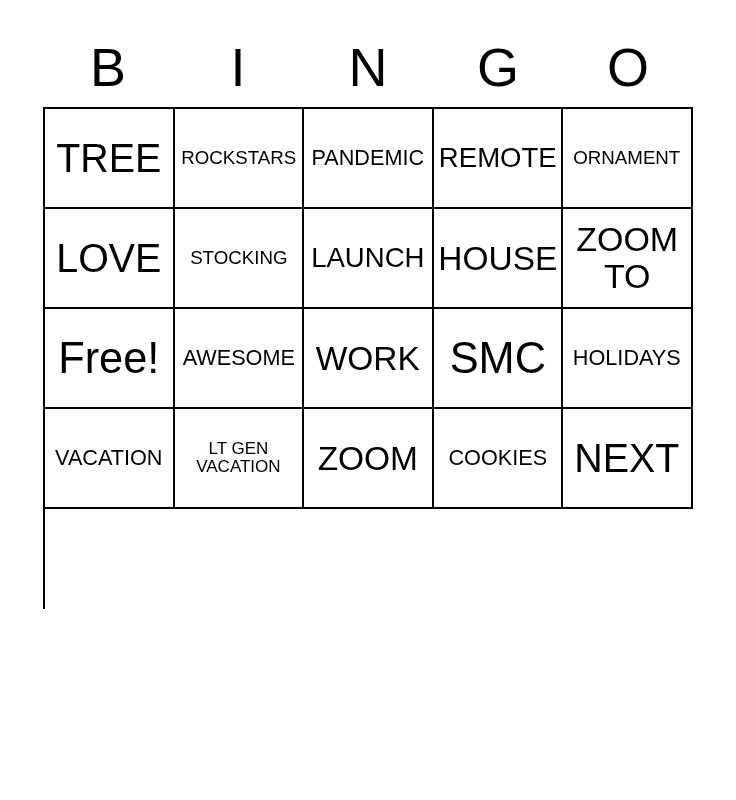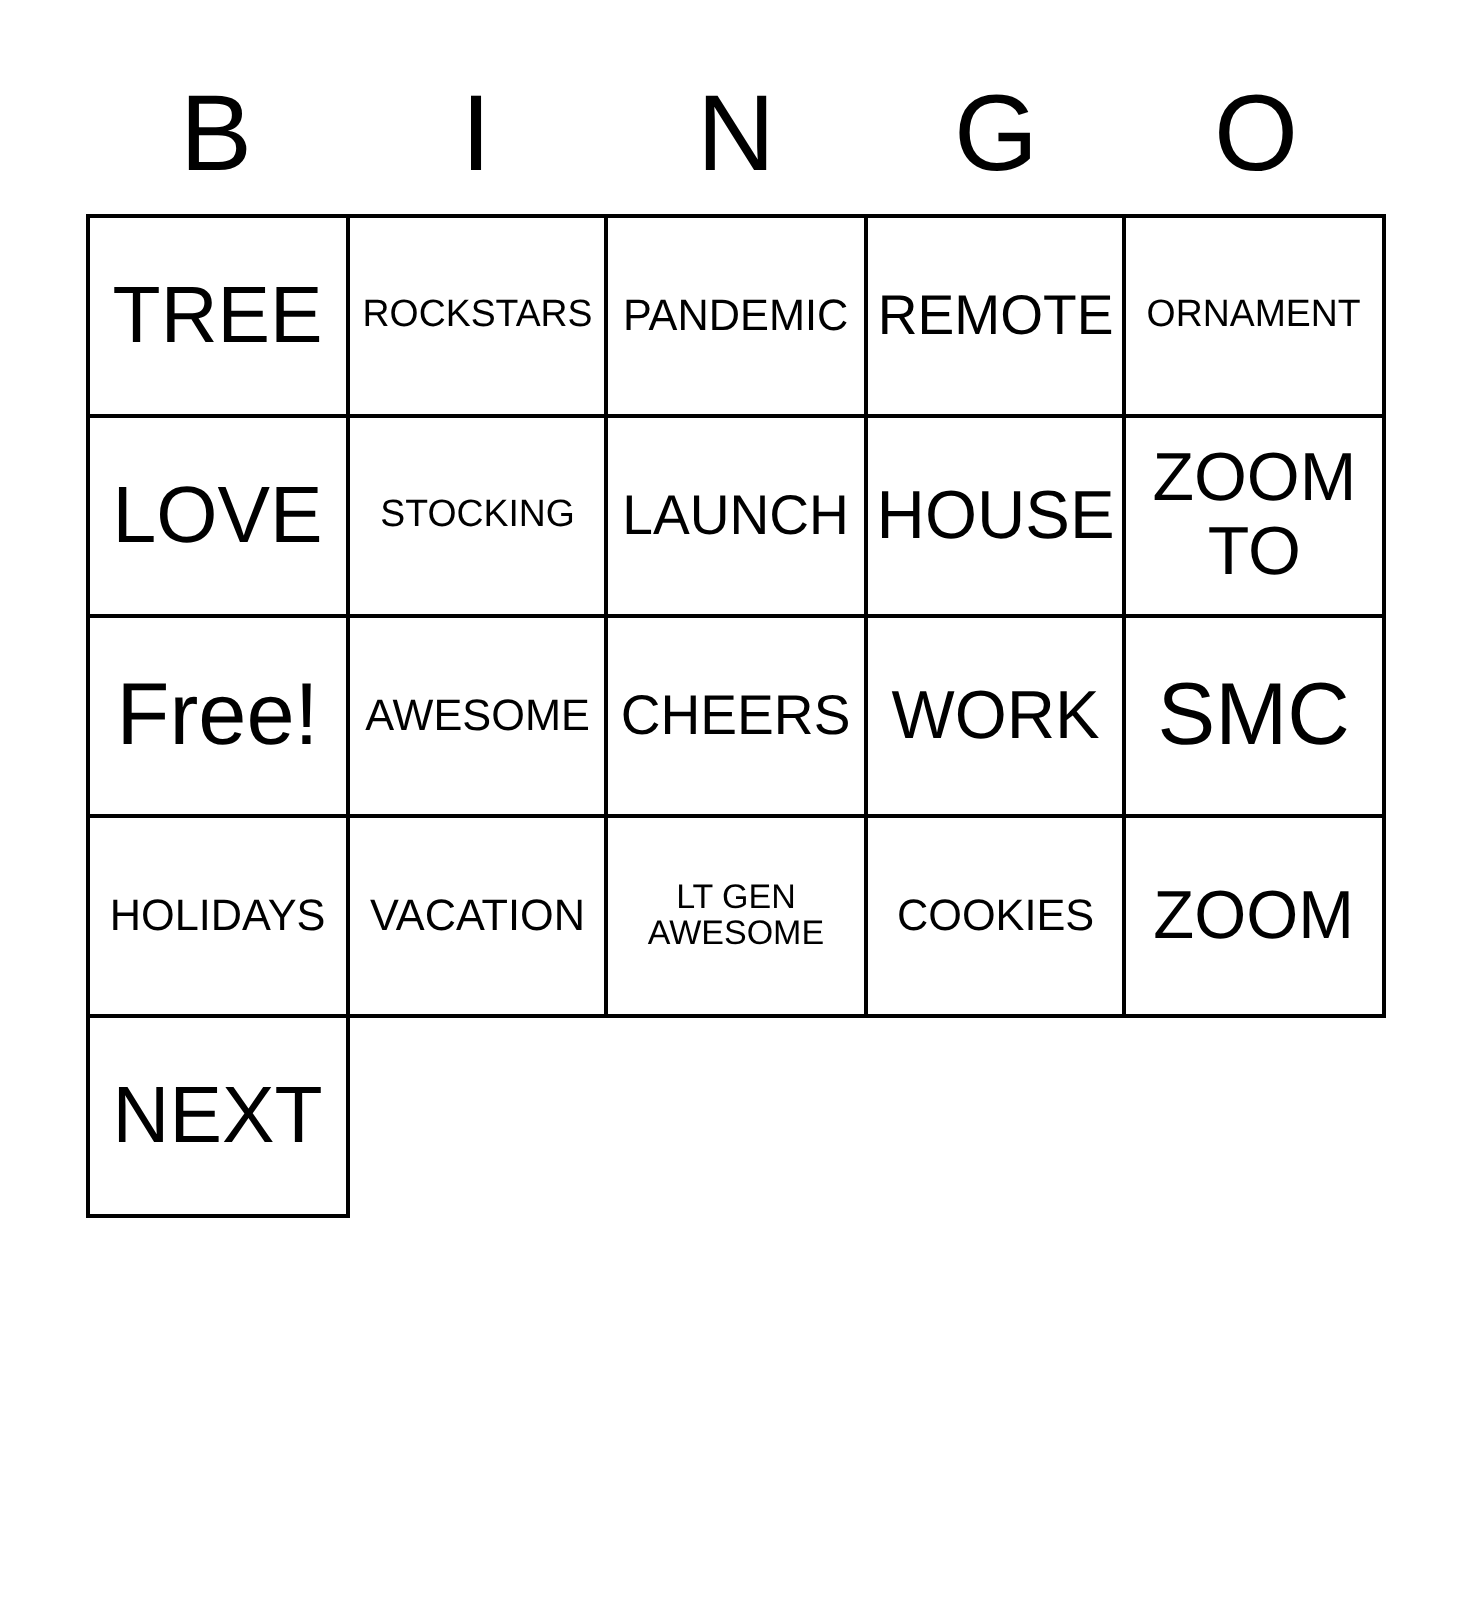--- a/index.html
+++ b/index.html
@@ -137,45 +137,42 @@
     <div class="cell">
       <span class="cell-text two-line fs-lg">ZOOM
 TO</span>
     </div>
     <div class="cell">
       <span class="cell-text fs-xxl" style="transform: scaleX(0.984);">Free!</span>
     </div>
     <div class="cell">
       <span class="cell-text fs-sm" style="transform: scaleX(0.984);">AWESOME</span>
     </div>
-    <div class="cell">
-      <span class="cell-text fs-md" style="transform: scaleX(0.984);">CHEERS</span>
-    </div>
 
     <div class="cell">
       <span class="cell-text fs-lg" style="transform: scaleX(0.984);">WORK</span>
     </div>
     <div class="cell">
       <span class="cell-text fs-xxl" style="transform: scaleX(0.984);">SMC</span>
     </div>
     <div class="cell">
       <span class="cell-text fs-sm" style="transform: scaleX(0.984);">HOLIDAYS</span>
     </div>
     <div class="cell">
       <span class="cell-text fs-sm" style="transform: scaleX(0.984);">VACATION</span>
     </div>
     <div class="cell">
       <span class="cell-text two-line fs-xxs">LT GEN
-AWESOME</span>
+VACATION</span>
     </div>
 
     <div class="cell">
-      <span class="cell-text fs-sm" style="transform: scaleX(0.984);">COOKIES</span>
+      <span class="cell-text fs-lg" style="transform: scaleX(0.984);">ZOOM</span>
     </div>
     <div class="cell">
-      <span class="cell-text fs-lg" style="transform: scaleX(0.984);">ZOOM</span>
+      <span class="cell-text fs-sm" style="transform: scaleX(0.984);">COOKIES</span>
     </div>
     <div class="cell">
       <span class="cell-text fs-xl" style="transform: scaleX(0.984);">NEXT</span>
     </div>
 
   </div>
 </div>
 
 </body></html>

